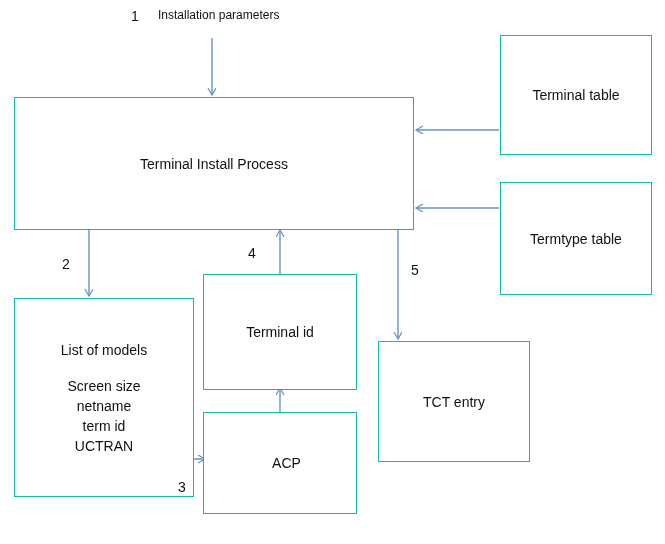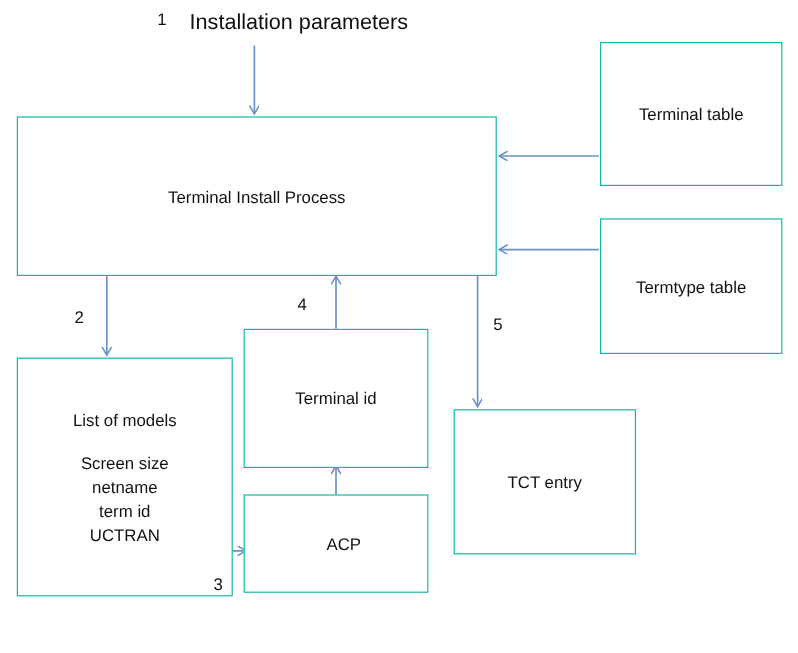--- a/index.html
+++ b/index.html
@@ -42,21 +42,21 @@
   .node .gap { height: 16px; }
   .edge-label {
     position: absolute;
     font-size: 14px;
     color: #111111;
     z-index: 3;
     white-space: pre;
   }
   .free-text {
     position: absolute;
-    font-size: 18px;
+    font-size: 12px;
     color: #111111;
     z-index: 3;
     white-space: pre;
   }
 </style>
 </head>
 <body>
 
 <div id="canvas">
 
@@ -110,21 +110,21 @@
     <span class="line">Screen size</span>
     <span class="line">netname</span>
     <span class="line">term id</span>
     <span class="line">UCTRAN</span>
   </div>
 
   <div class="node" style="left:203px; top:274px; width:154px; height:116px; line-height:26px;">
     <span class="line">Terminal id</span>
   </div>
 
-  <div class="node" style="left:203px; top:412px; width:154px; height:82px;padding-left:13px;">
+  <div class="node" style="left:203px; top:412px; width:154px; height:102px;padding-left:13px;">
     <span class="line">ACP</span>
   </div>
 
   <div class="node" style="left:378px; top:341px; width:152px; height:121px;">
     <span class="line">TCT entry</span>
   </div>
 
 </div>
 
 </body></html>

